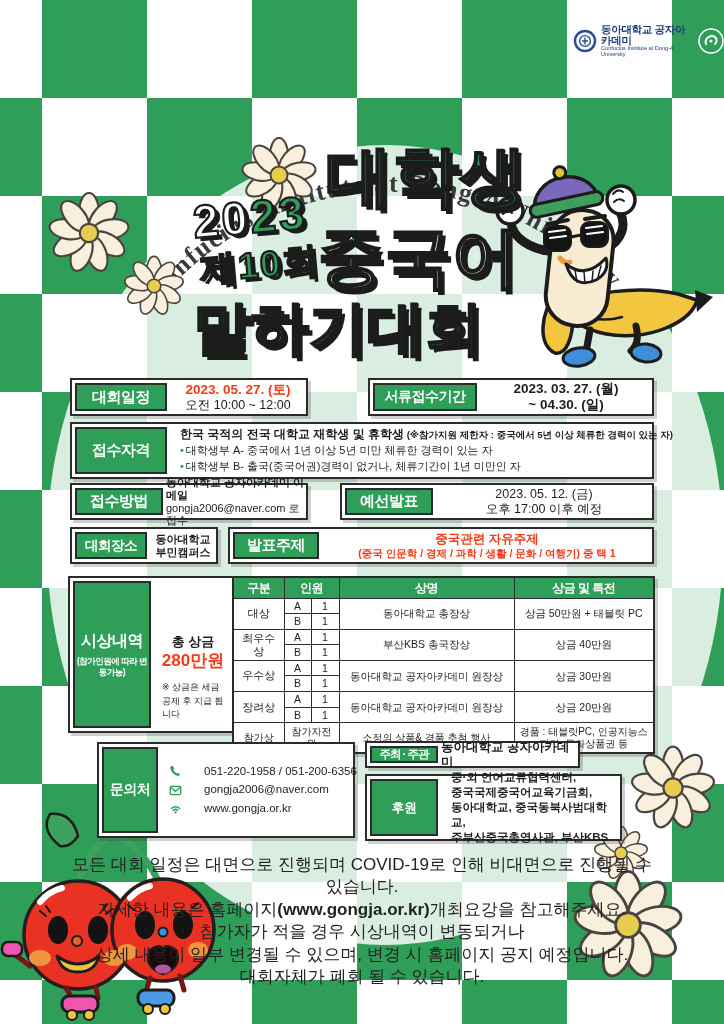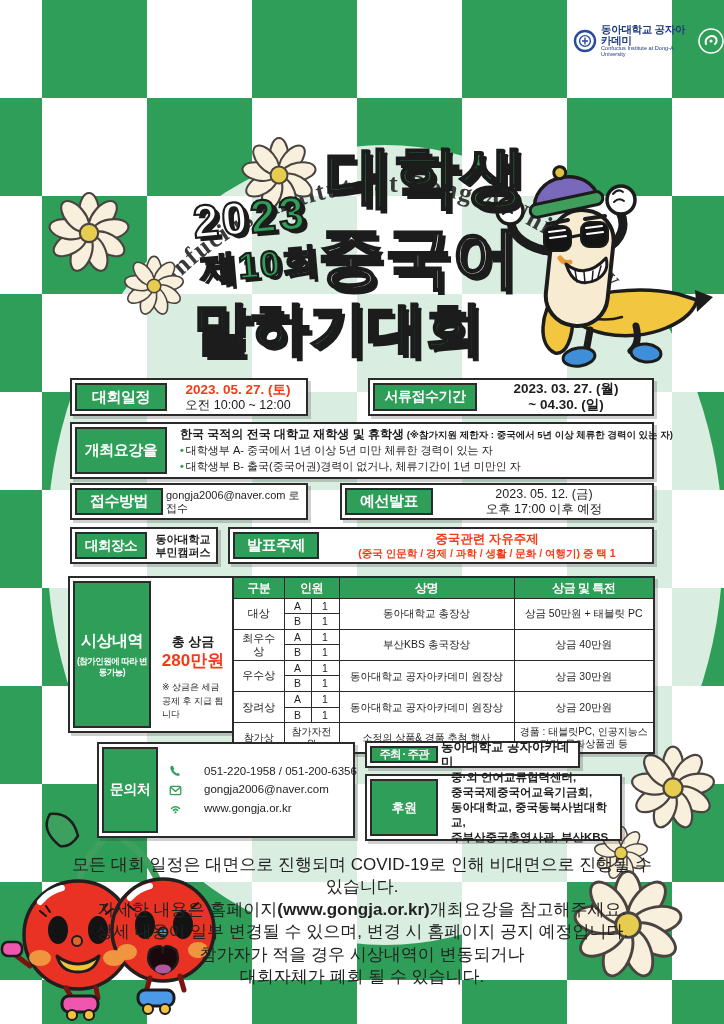--- a/index.html
+++ b/index.html
@@ -266,31 +266,32 @@
 
   <div class="box" id="row-apply-period">
     <div class="lab">서류접수기간</div>
     <div class="val">
       <span>2023. 03. 27. (월)</span>
       <span>~ 04.30. (일)</span>
     </div>
   </div>
 
   <div class="box" id="row-eligibility">
-    <div class="lab">개최요강을</div>
+    <div class="lab">접수자격</div>
     <div class="val">
       <span class="hl"><span class="b">한국 국적의 전국 대학교 재학생 및 휴학생</span><span class="nt"> (※참가지원 제한자 : 중국에서 5년 이상 체류한 경력이 있는 자)</span></span>
       <span><span class="dot">•</span><span>대학생부 A- 중국에서 1년 이상 5년 미만 체류한 경력이 있는 자</span></span>
       <span><span class="dot">•</span><span>대학생부 B- 출국(중국어권)경력이 없거나, 체류기간이 1년 미만인 자</span></span>
     </div>
   </div>
 
   <div class="box" id="row-apply-method">
     <div class="lab">접수방법</div>
     <div class="val">
+      <span class="b">동아대학교 공자아카데미 이메일</span>
       <span>gongja2006@naver.com 로 접수</span>
     </div>
   </div>
 
   <div class="box" id="row-preliminary">
     <div class="lab">예선발표</div>
     <div class="val">
       <span>2023. 05. 12. (금)</span>
       <span>오후 17:00 이후 예정</span>
     </div>
@@ -433,18 +434,18 @@
       <span>중·외 언어교류협력센터,</span>
       <span>중국국제중국어교육기금회,</span>
       <span>동아대학교, 중국동북사범대학교,</span>
       <span>주부산중국총영사관, 부산KBS</span>
     </div>
   </div>
 
   <div id="footnote">
     <div>모든 대회 일정은 대면으로 진행되며 COVID-19로 인해 비대면으로 진행될 수 있습니다.</div>
     <div><span>자세한 내용은 홈페이지</span><span class="b">(www.gongja.or.kr)</span><span>개최요강을 참고해주세요.</span></div>
+    <div>참가자가 적을 경우 시상내역이 변동되거나</div>
     <div>상세 내용이 일부 변경될 수 있으며, 변경 시 홈페이지 공지 예정입니다.</div>
-    <div>참가자가 적을 경우 시상내역이 변동되거나</div>
     <div>대회자체가 폐회 될 수 있습니다.</div>
   </div>
 
 </div>
 
 </body></html>

